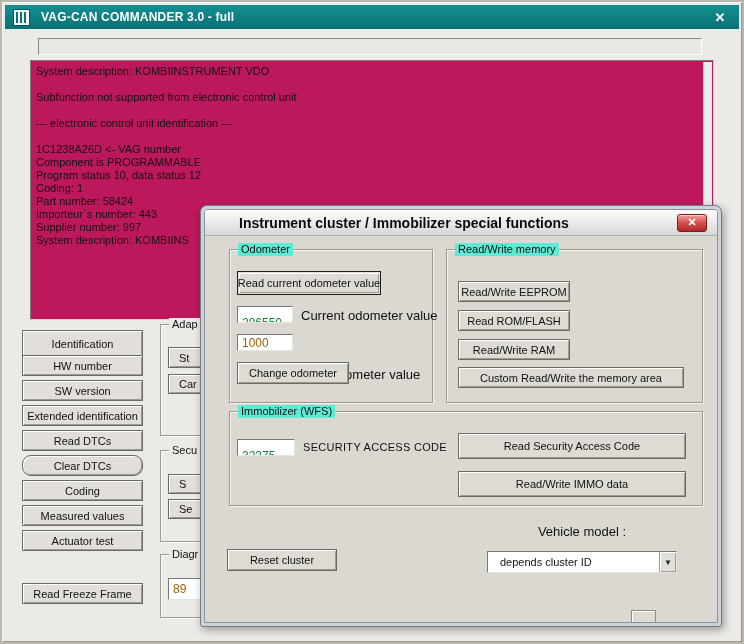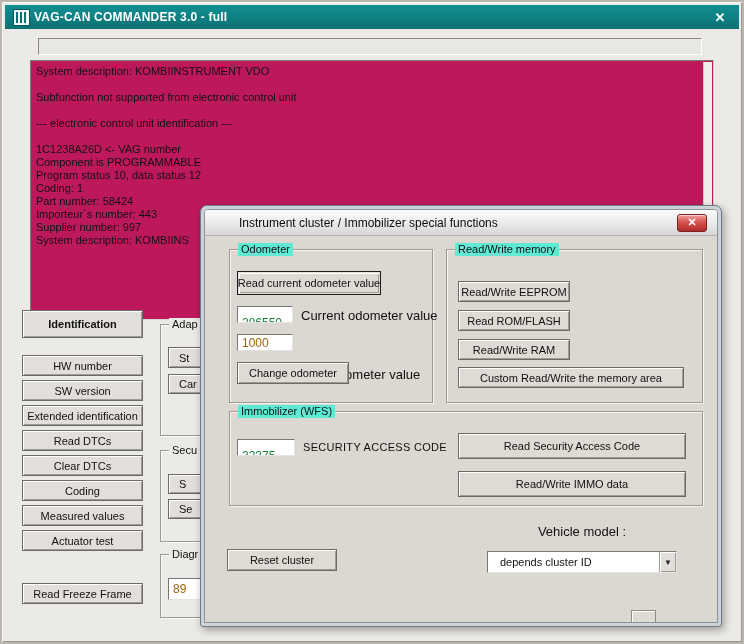--- a/index.html
+++ b/index.html
@@ -6,21 +6,21 @@
   html,body { width:744px; height:644px; background:#ffffff; font-family:"Liberation Sans", sans-serif; }
   .window {
     position:absolute; left:0; top:0; width:744px; height:644px;
     background:#eceae6; border:2px solid #b9b6b0;
     box-shadow: inset 1px 1px 0 #f8f7f5, inset -1px -1px 0 #9a978f;
   }
   
   .titlebar {
     position:absolute; left:3px; top:3px; right:3px; height:24px;
     background:linear-gradient(180deg,#129093,#0a7173);
-    display:flex; align-items:center; padding:0 8px; gap:4px;
+    display:flex; align-items:center; padding:0 8px; gap:11px;
   }
   .app-icon {
     width:17px; height:17px; background:#f4f8f8; border:1px solid #06595b;
     display:flex; align-items:center; justify-content:center;
   }
   .app-icon-inner {
     width:11px; height:11px;
     background:repeating-linear-gradient(90deg,#0a7173 0 2px,#f4f8f8 2px 4px);
   }
   .title-text { color:#ffffff; font-size:12px; font-weight:bold; flex:1; letter-spacing:.2px; }
@@ -81,21 +81,21 @@
   .dlg {
     position:relative; width:100%; height:100%;
     background:#dbd8d2; border:1px solid #8a949c; border-radius:4px 4px 0 0; overflow:hidden;
   }
   .dlg-titlebar {
     position:absolute; left:0; top:0; right:0; height:26px;
     background:linear-gradient(180deg,#fcfcfc,#e9e9e9 55%,#d6d6d6);
     border-bottom:1px solid #b4b2ad;
     display:flex; align-items:center; padding:0 10px;
   }
-  .dlg-title { font-size:12px; font-weight:400; color:#0b0b0b; flex:1;padding-left:24px; }
+  .dlg-title { font-size:14px; font-weight:700; color:#0b0b0b; flex:1;padding-left:24px; }
   .dlg-close {
     width:30px; height:18px; border-radius:3px;
     background:linear-gradient(180deg,#f0a2a0,#d9534f 45%,#ad2b28);
     border:1px solid #7e1f1c; color:#ffffff; font-size:11px; font-weight:bold;
     display:flex; align-items:center; justify-content:center; cursor:default;
     box-shadow: inset 0 1px 0 rgba(255,255,255,.5);
   }
   .dlg .btn { background:#dedbd5; }
   .grip {
     position:absolute; left:426px; top:400px; width:25px; height:13px;
@@ -142,26 +142,26 @@
     <div class="outline">Component is PROGRAMMABLE</div>
     <div class="outline">Program status 10, data status 12</div>
     <div class="outline">Coding: 1</div>
     <div class="outline">Part number: 58424</div>
     <div class="outline">Importeur`s number: 443</div>
     <div class="outline">Supplier number: 997</div>
     <div class="outline">System description: KOMBIINS</div>
     <div class="out-scroll"></div>
   </div>
 
-  <div class="btn" style="left:20px; top:308px; width:121px; height:28px;font-weight:bold;">Identification</div>
+  <div class="btn" style="left:20px; top:328px; width:121px; height:28px;">Identification</div>
   <div class="btn" style="left:20px; top:353px; width:121px; height:21px;">HW number</div>
   <div class="btn" style="left:20px; top:378px; width:121px; height:21px;">SW version</div>
   <div class="btn" style="left:20px; top:403px; width:121px; height:21px;">Extended identification</div>
   <div class="btn" style="left:20px; top:428px; width:121px; height:21px;">Read DTCs</div>
-  <div class="btn" style="left:20px; top:453px; width:121px; height:21px;">Clear DTCs</div>
+  <div class="btn" style="left:20px; top:453px; width:121px; height:21px;border-radius:9px;">Clear DTCs</div>
   <div class="btn" style="left:20px; top:478px; width:121px; height:21px;">Coding</div>
   <div class="btn" style="left:20px; top:503px; width:121px; height:21px;">Measured values</div>
   <div class="btn" style="left:20px; top:528px; width:121px; height:21px;">Actuator test</div>
   <div class="btn" style="left:20px; top:581px; width:121px; height:21px;">Read Freeze Frame</div>
 
   <div class="group" style="left:158px; top:322px; width:130px; height:112px;">
     <span class="group-label">Adap</span>
   </div>
   <div class="btn btn-left" style="left:166px; top:345px; width:110px; height:21px;">St</div>
   <div class="btn btn-left" style="left:166px; top:372px; width:110px; height:20px;">Car</div>

